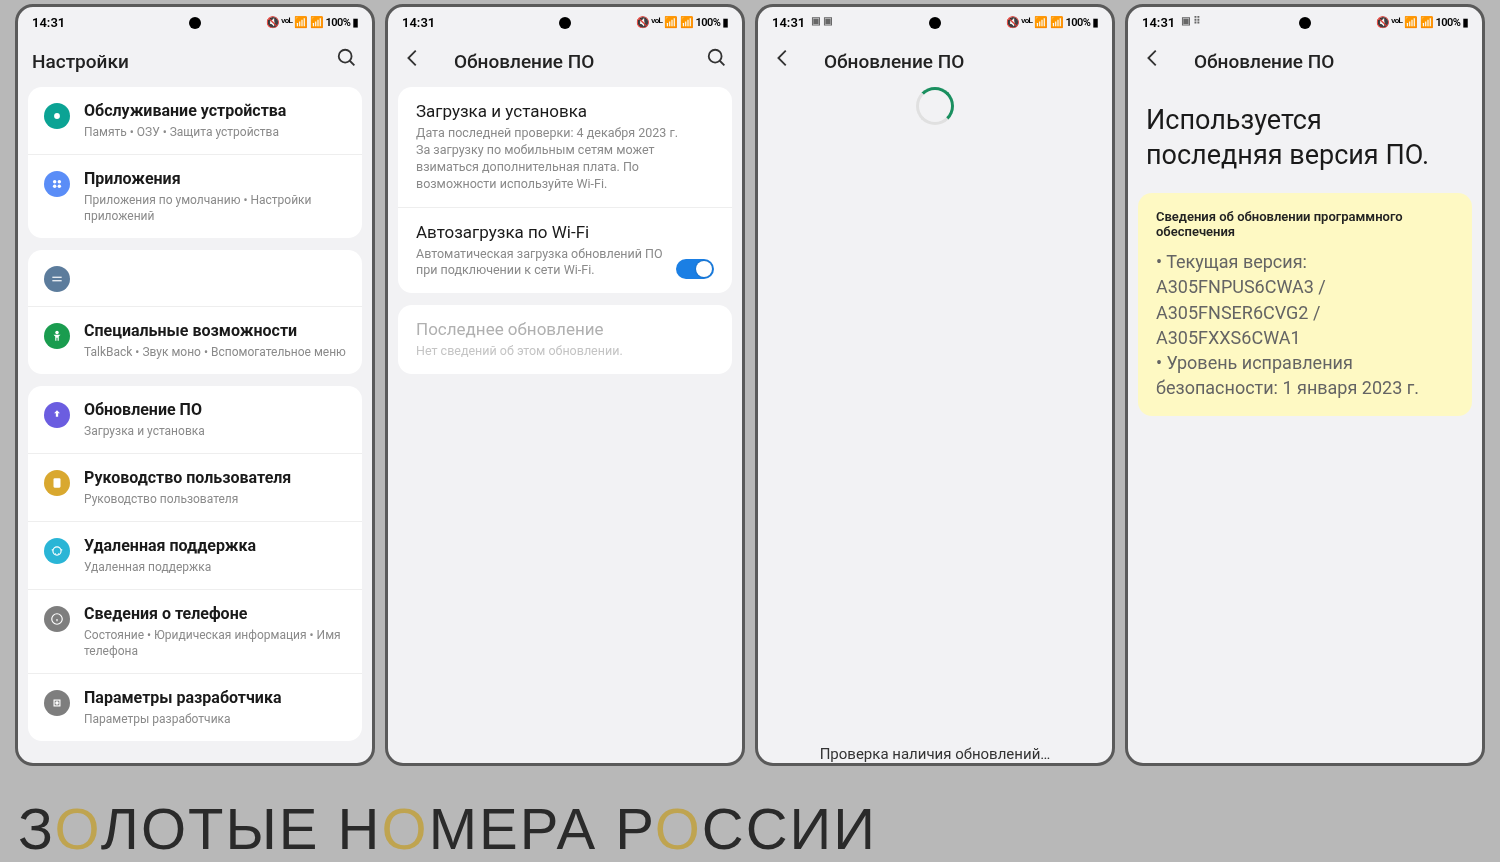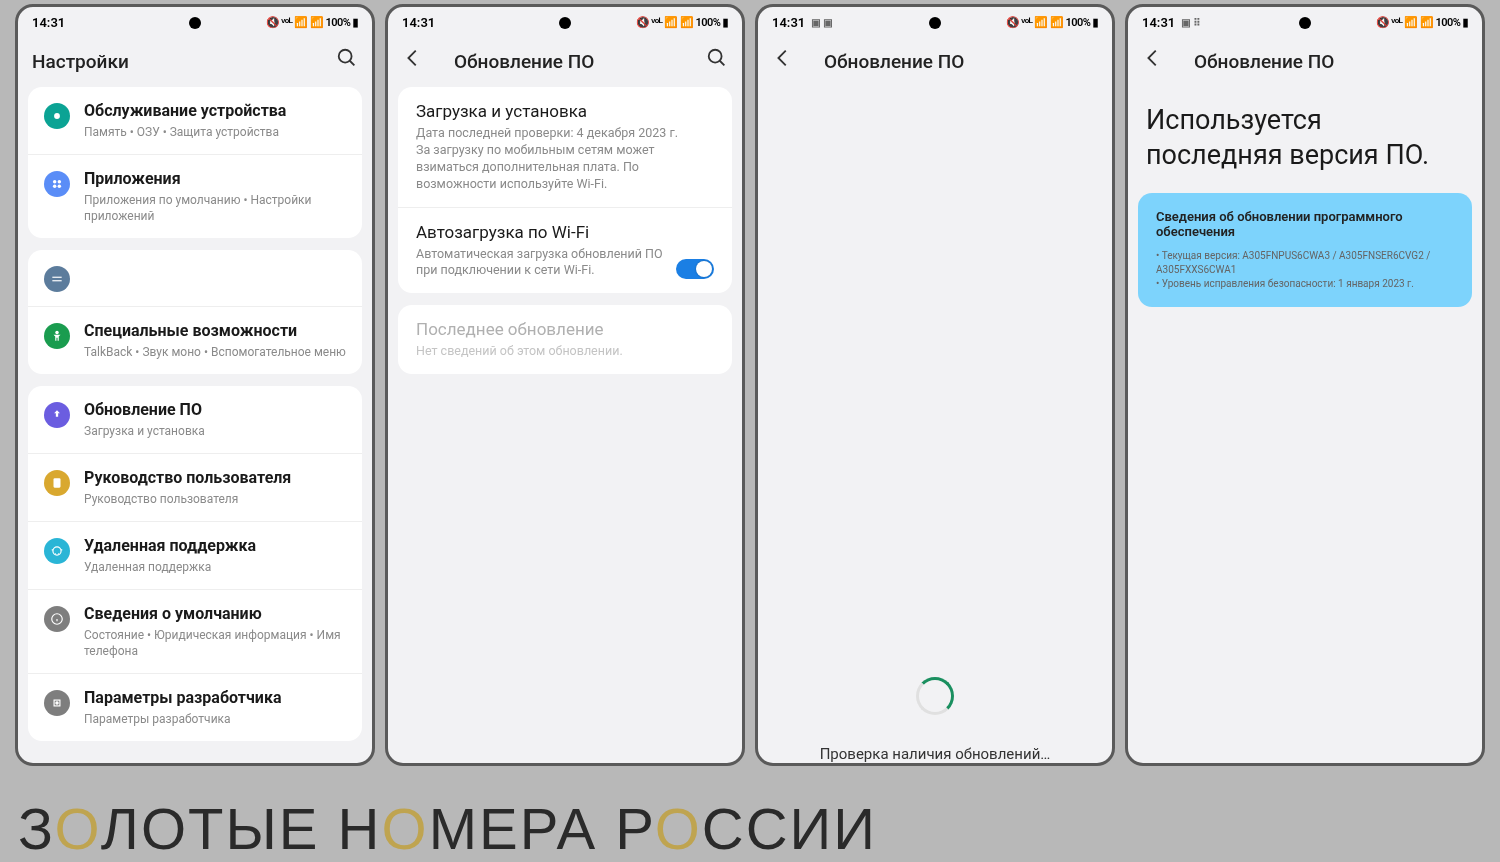--- a/index.html
+++ b/index.html
@@ -32,21 +32,21 @@
   height: 30px;
   display: flex;
   align-items: center;
   justify-content: space-between;
   padding: 0 14px;
   font-size: 13px;
   font-weight: 600;
   color: #000;
   position: relative;
 }
-.status-left { display: flex; align-items: center; gap: 6px; }
+.status-left { display: flex; align-items: flex-start; gap: 6px; }
 .status-right { display: flex; align-items: center; gap: 2px; font-size: 11px; letter-spacing: -0.5px; }
 .camera-hole {
   position: absolute;
   left: 50%;
   top: 10px;
   transform: translateX(-50%);
   width: 12px; height: 12px;
   background: #000;
   border-radius: 50%;
 }
@@ -109,46 +109,46 @@
   width: 16px; height: 16px;
   background: #fff;
   border-radius: 50%;
   box-shadow: 0 0 2px rgba(0,0,0,0.3);
 }
 .loading-screen {
   flex: 1;
   display: flex;
   flex-direction: column;
   align-items: center;
-  justify-content: flex-end;
+  justify-content: space-between;
   gap: 30px;
 }
 .spinner {
   width: 38px; height: 38px;
   border: 3px solid #e0e0e0;
   border-top-color: #1a8f5f;
   border-right-color: #1a8f5f;
   border-radius: 50%;
 }
 .loading-text { font-size: 15px; color: #333; }
 .headline {
   padding: 16px 18px 20px;
   font-size: 27px;
   font-weight: 400;
   color: #1a1a1a;
   line-height: 1.3;
 }
 .info-card {
-  background: #7dd3fc;
+  background: #fef9c3;
   border-radius: 14px;
   margin: 0 10px;
   padding: 16px 18px;
 }
 .info-card h4 { font-size: 13px; font-weight: 600; color: #222; margin-bottom: 10px; }
-.info-line { font-size: 10px; color: #646464; line-height: 1.4; }
+.info-line { font-size: 18px; color: #646464; line-height: 1.4; }
 .watermark {
   position: absolute;
   bottom: 0;
   left: 18px;
   font-family: Arial, sans-serif;
   font-size: 58px;
   font-weight: 400;
   letter-spacing: 2px;
   color: #2a2a2a;
 }
@@ -267,21 +267,21 @@
       </div>
       <div class="settings-item">
         <div class="icon-pill" style="background:#7e7e7e">
             <svg width="14" height="14" viewBox="0 0 24 24" fill="none" stroke="#fff" stroke-width="2">
               <circle cx="12" cy="12" r="9"></circle>
               <line x1="12" y1="8" x2="12" y2="8"></line>
               <line x1="12" y1="12" x2="12" y2="16"></line>
             </svg>
           </div>
         <div class="item-text">
-            <div class="item-title">Сведения о умолчанию</div>
+            <div class="item-title">Сведения о телефоне</div>
             <div class="item-sub">Состояние  •  Юридическая информация  •  Имя телефона</div>
           </div>
       </div>
       <div class="settings-item">
         <div class="icon-pill" style="background:#7e7e7e">
             <svg width="14" height="14" viewBox="0 0 24 24" fill="none" stroke="#fff" stroke-width="2">
               <rect x="7" y="7" width="10" height="10"></rect>
               <circle cx="12" cy="12" r="2" fill="#fff"></circle>
             </svg>
           </div>

